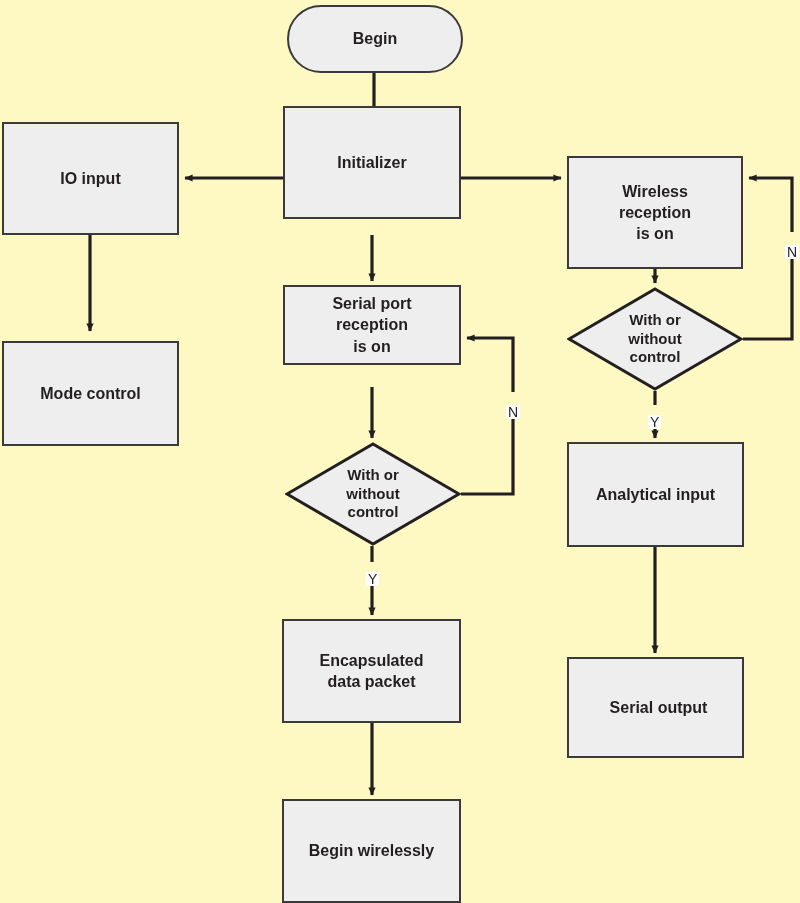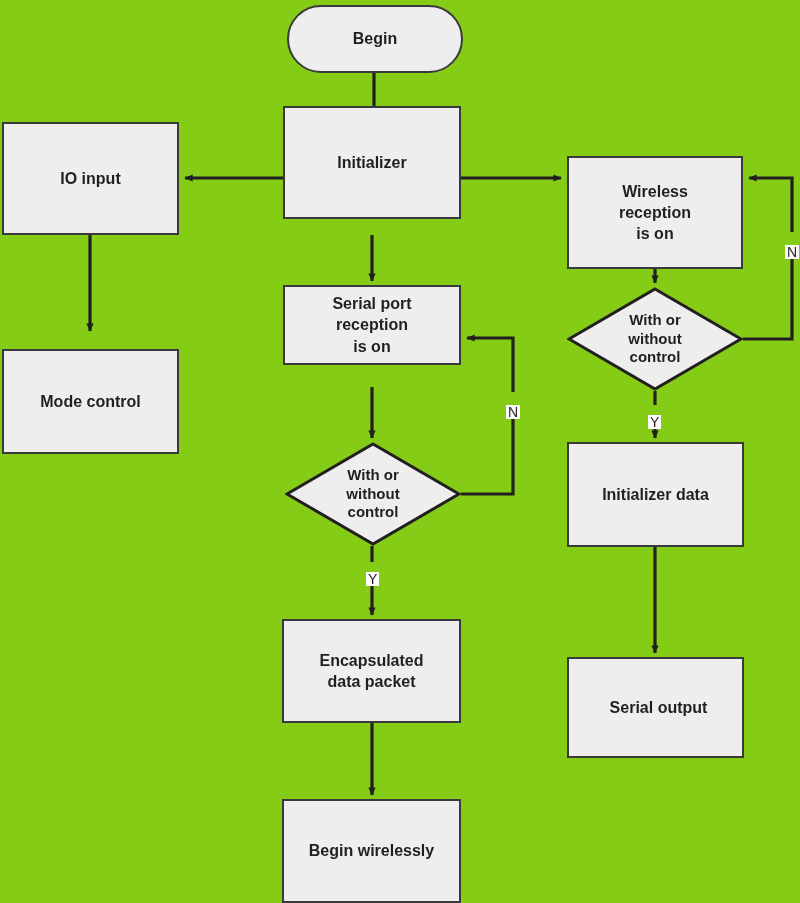--- a/index.html
+++ b/index.html
@@ -7,21 +7,21 @@
     padding: 0;
     background: #ffffff;
   }
   body {
     font-family: "Liberation Sans", sans-serif;
   }
   #canvas {
     position: relative;
     width: 800px;
     height: 903px;
-    background: #84cc16;
+    background: #fef9c3;
     overflow: hidden;
   }
   #edges {
     position: absolute;
     left: 0;
     top: 0;
     width: 800px;
     height: 903px;
   }
   .node {
@@ -140,21 +140,21 @@
   <div class="node" style="left:283px; top:106px; width:178px; height:113px;">
     <span class="node-label">Initializer</span>
   </div>
 
   <div class="node" style="left:567px; top:122px; width:176px; height:113px;margin-top:34px;">
     <span class="node-label">Wireless
 reception
 is on</span>
   </div>
 
-  <div class="node" style="left:2px; top:349px; width:177px; height:105px;">
+  <div class="node" style="left:2px; top:341px; width:177px; height:105px;">
     <span class="node-label">Mode control</span>
   </div>
 
   <div class="node" style="left:283px; top:285px; width:178px; height:80px;">
     <span class="node-label">Serial port
 reception
 is on</span>
   </div>
 
   <div class="decision" style="left:285px; top:442px; width:176px; height:104px;">
@@ -169,21 +169,21 @@
   <div class="decision" style="left:567px; top:287px; width:176px; height:104px;">
     <svg width="176" height="104" viewBox="0 0 176 104">
       <polygon points="88,2 174,52 88,102 2,52" fill="#eeeeee" stroke="#231f20" stroke-width="3"></polygon>
     </svg>
     <span class="decision-label">With or
 without
 control</span>
   </div>
 
   <div class="node" style="left:567px; top:442px; width:177px; height:105px;">
-    <span class="node-label">Initializer data</span>
+    <span class="node-label">Analytical input</span>
   </div>
 
   <div class="node" style="left:282px; top:619px; width:179px; height:104px;">
     <span class="node-label">Encapsulated
 data packet</span>
   </div>
 
   <div class="node" style="left:567px; top:657px; width:177px; height:101px;padding-left:6px;">
     <span class="node-label">Serial output</span>
   </div>

